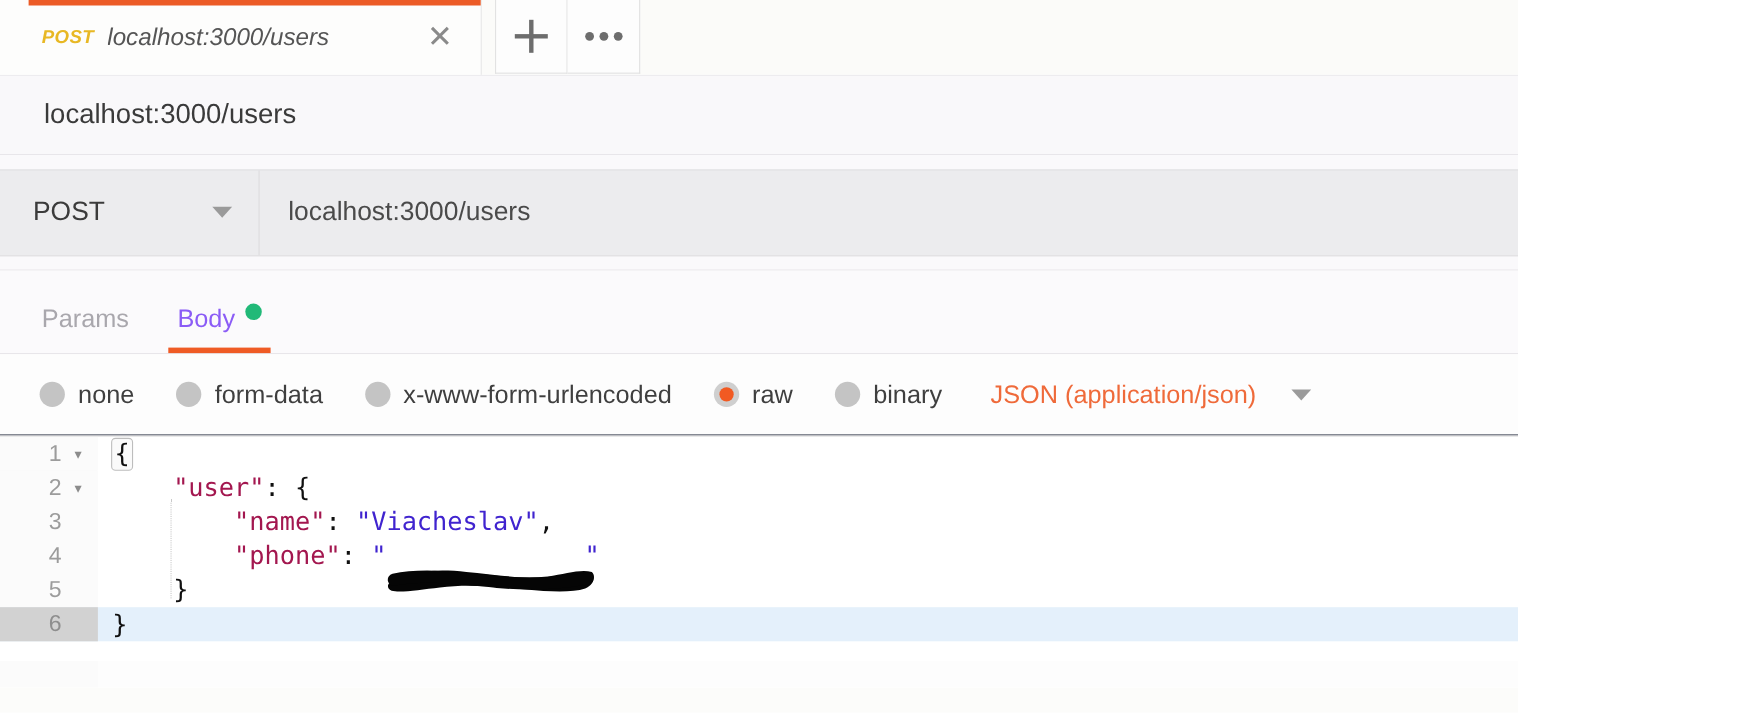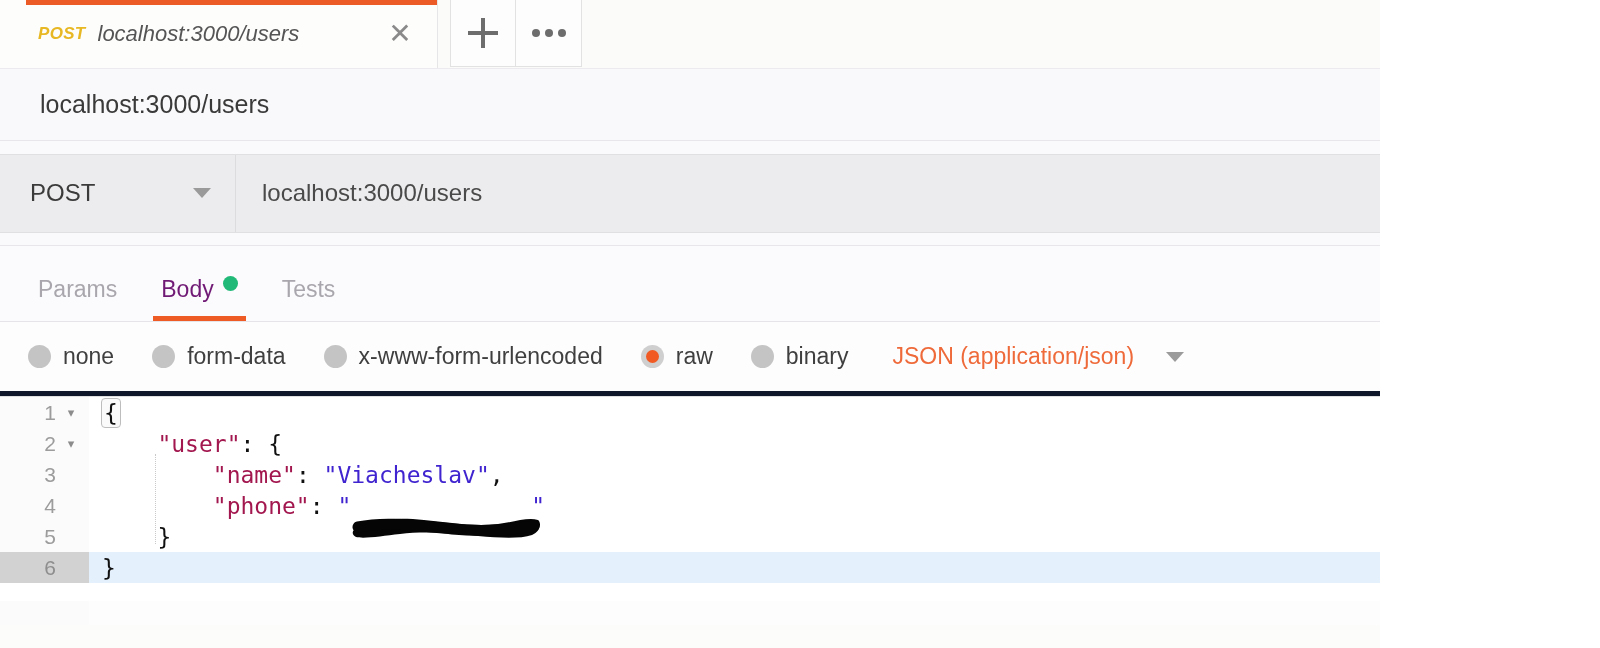--- a/index.html
+++ b/index.html
@@ -196,44 +196,44 @@
   .reqtab {
     position: relative;
     padding: 0 22px 18px 22px;
     font-size: 23px;
     color: #a9a7ad;
     display: flex;
     gap: 9px;
     cursor: pointer;
     white-space: nowrap;
   }
-  .reqtab.active { color: #701a75; }
+  .reqtab.active { color: #8b5cf6; }
   .reqtab.active .reqtab-underline {
     position: absolute;
     left: 14px; right: 14px;
     bottom: 0;
     height: 5px;
     background: #ef5b25;
   }
   .reqtab-count { color: #2bbd7e; font-size: 23px; }
   .green-dot {
     width: 15px; height: 15px;
     border-radius: 50%;
     background: #21b978;
     display: inline-block;
   }
 
   
   .bodymode {
     height: 74px;
     background: #fdfdfd;
-    border-bottom: 5px solid #0f172a;
-    display: flex;
-    align-items: center;
-    padding-left: 28px;
+    border-bottom: 1px solid #0f172a;
+    display: flex;
+    align-items: center;
+    padding-left: 36px;
     box-sizing: border-box;
     gap: 0;
   }
   .radio-item {
     display: flex;
     align-items: center;
     gap: 12px;
     margin-right: 38px;
     cursor: pointer;
     white-space: nowrap;
@@ -414,23 +414,20 @@
   </div>
 
   <div class="reqtabs-wrap">
     <div class="reqtab">
       <span>Params</span>
     </div>
     <div class="reqtab active">
       <span>Body</span>
       <span class="green-dot"></span>
       <span class="reqtab-underline"></span>
-    </div>
-    <div class="reqtab">
-      <span>Tests</span>
     </div>
   </div>
 
   <div class="bodymode">
     <label class="radio-item">
       <span class="radio"></span>
       <span class="radio-label">none</span>
     </label>
     <label class="radio-item">
       <span class="radio"></span>

